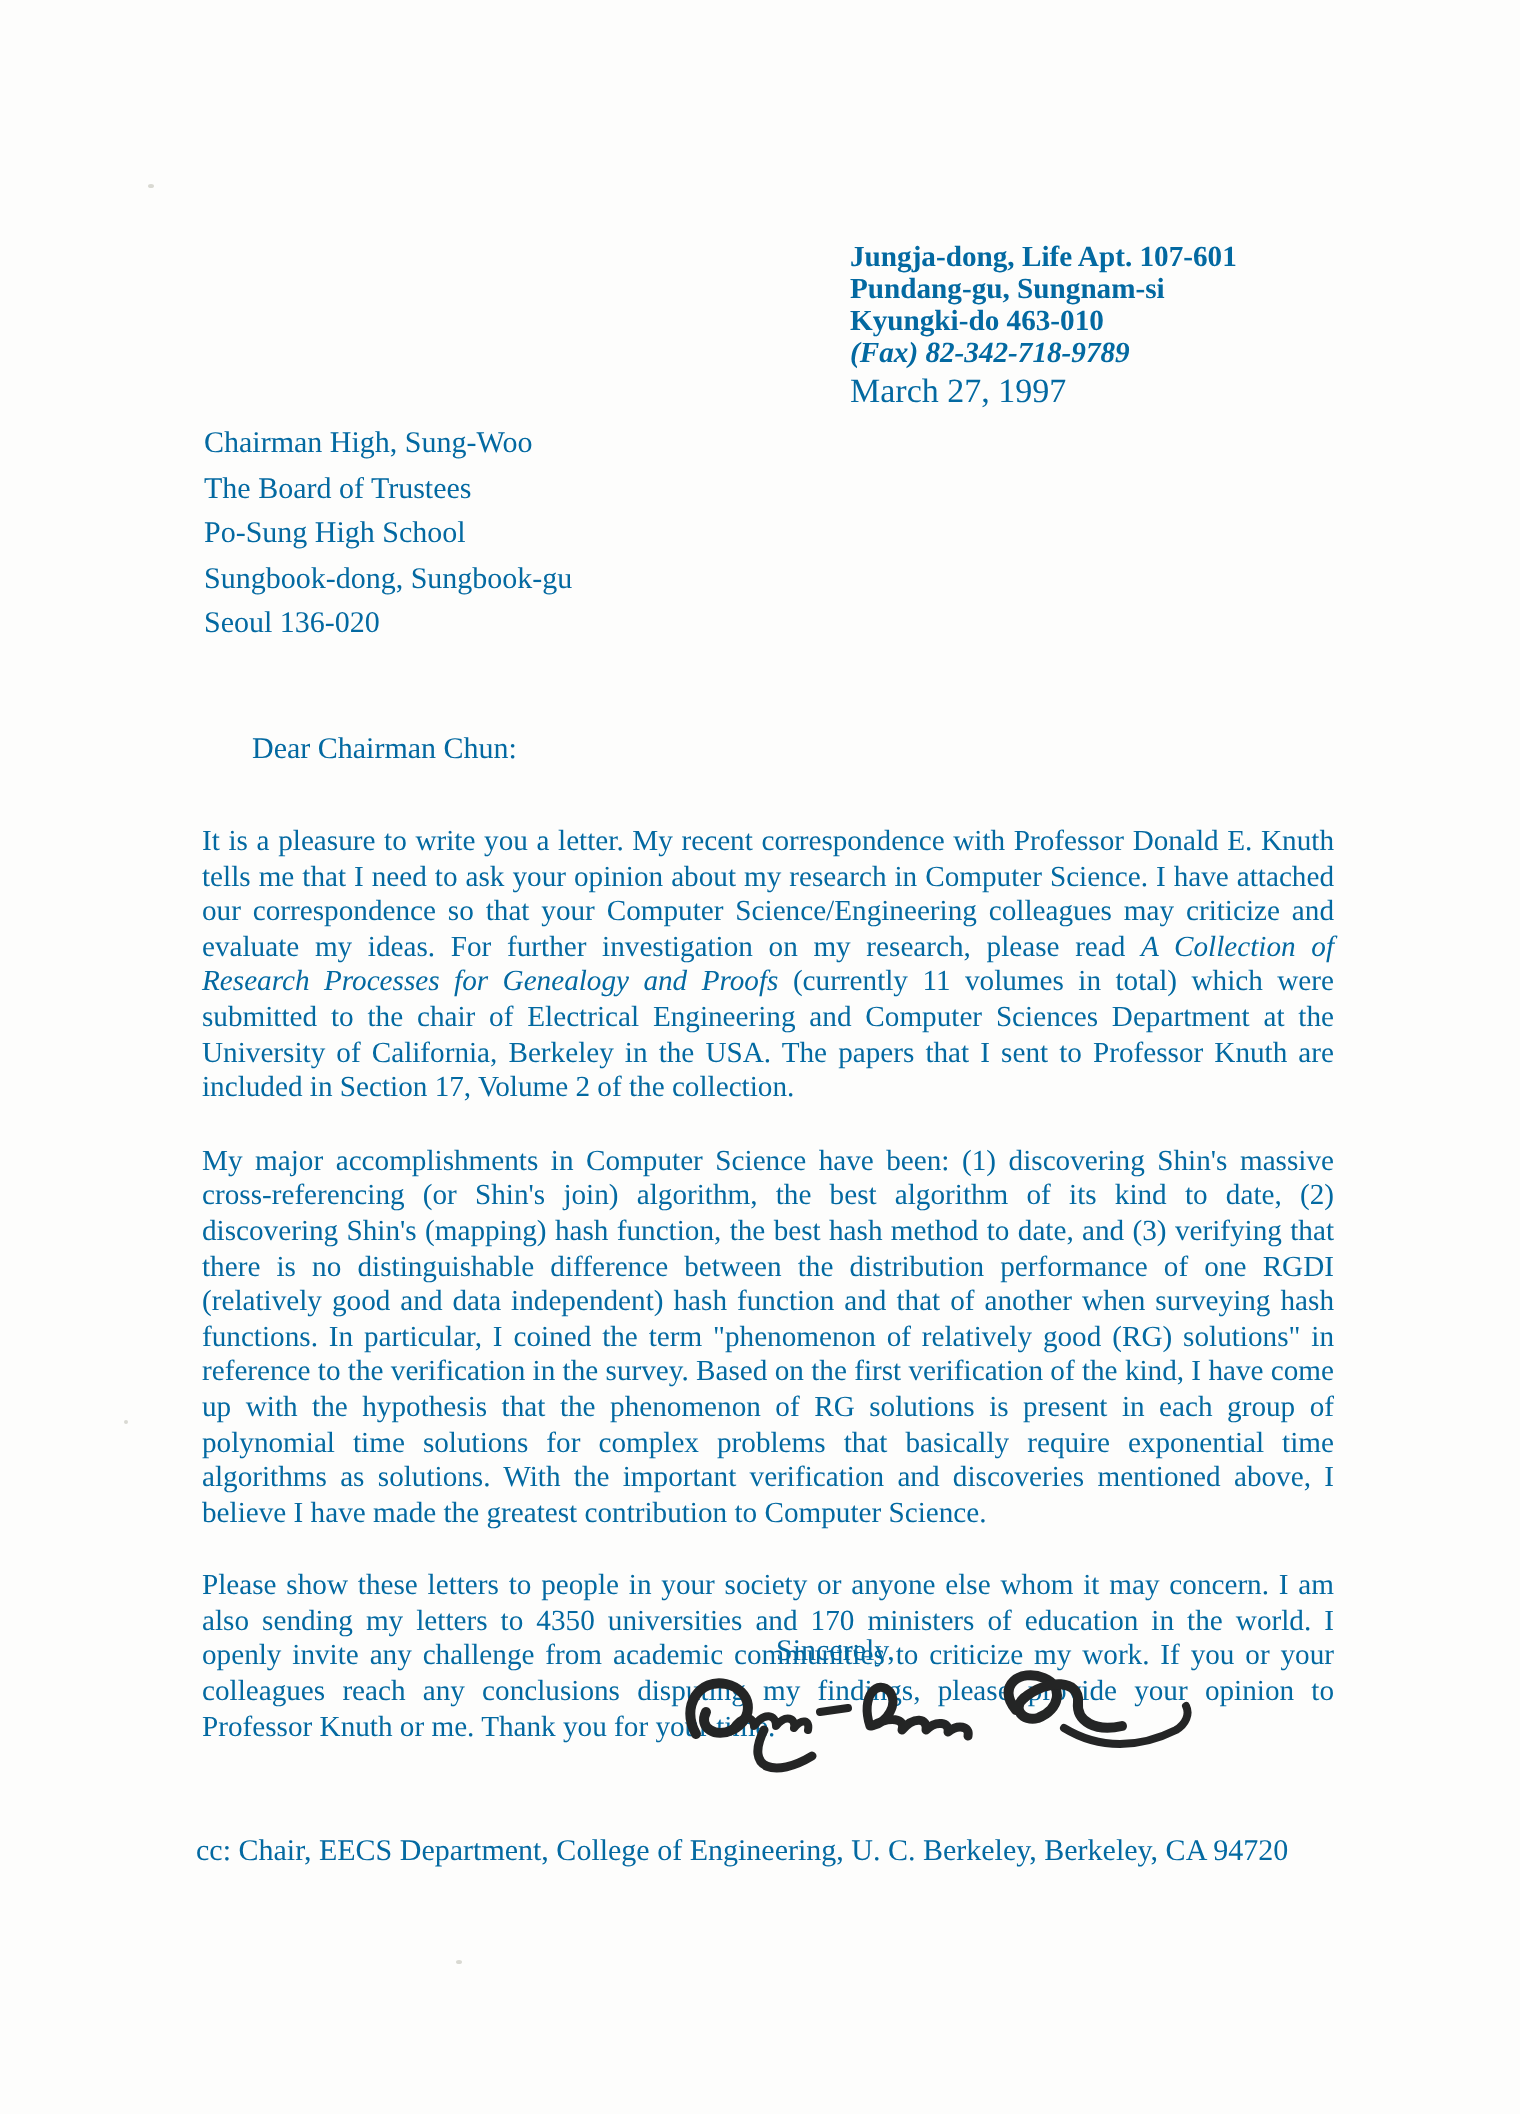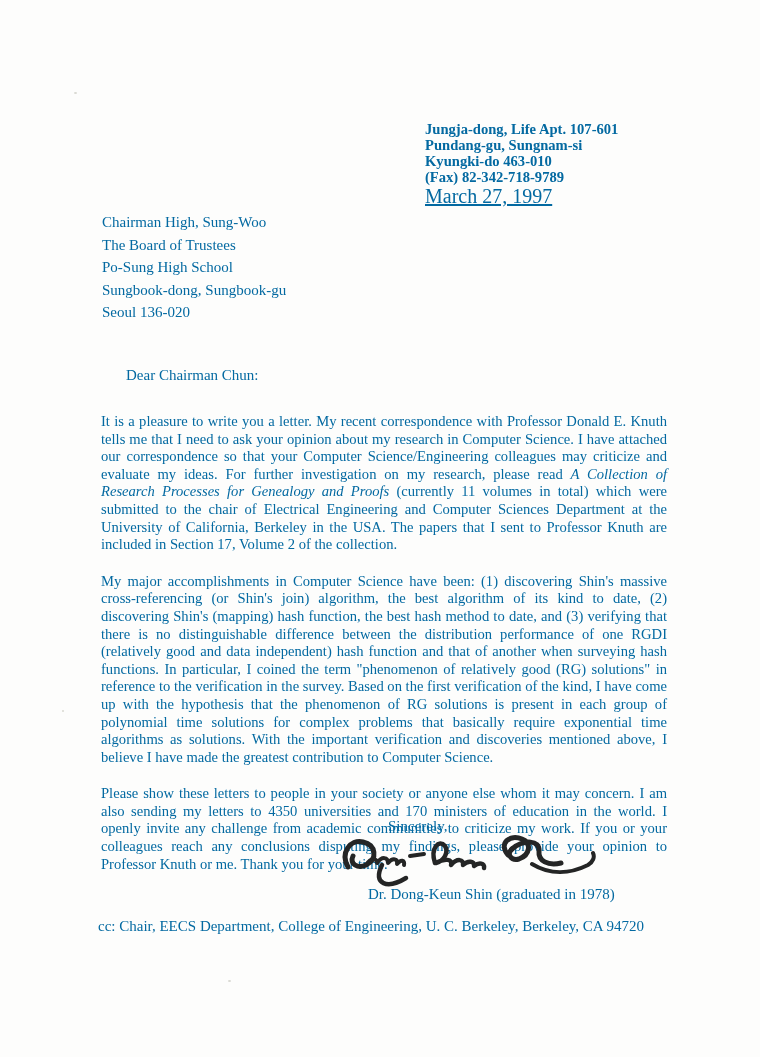--- a/index.html
+++ b/index.html
@@ -19,27 +19,26 @@
   
   .sender-block {
     position: absolute;
     left: 425px;
     top: 121px;
     font-size: 14.6px;
     line-height: 16px;
   }
   .sender-line { white-space: nowrap; }
   .sender-line.bold { font-weight: bold; }
-  .sender-line.bold-italic { font-weight: bold; }
+  .sender-line.bold-italic { font-weight: bold; font-style: italic; }
   .date-line {
     margin-top: 3px;
-    font-size: 20px;
+    font-size: 17px;
     font-weight: normal;
     white-space: nowrap;
-    text-decoration: underline;
   }
   
   .recipient-block {
     position: absolute;
     left: 102px;
     top: 211px;
     font-size: 15px;
     line-height: 22.6px;
   }
   .recipient-line { white-space: nowrap; }
@@ -151,17 +150,16 @@
     <path stroke-width="4.5" d="M99,30 C94,15 103,6 109,13 C113,19 108,28 100,30 C109,25 117,26 115,32 C121,25 128,26 127,32 C132,27 139,28 138,33 C143,29 149,30 148,35"></path>
 
     <path stroke-width="4.5" d="M46,32 C36,52 52,56 70,45"></path>
 
     <path stroke-width="5" d="M172,22 C162,10 174,1 186,6 C196,10 194,22 183,26 C175,28 170,21 176,16"></path>
     <path stroke-width="5" d="M176,16 C188,6 204,7 203,18 C202,28 212,33 225,30"></path>
 
     <path stroke-width="4" d="M196,31 C214,42 234,41 252,32 C257,29 259,24 257,20"></path>
   </svg>
 
-  <div class="signed-name">Dr. Dong-Keun Shin (graduated in 1978)</div>
 
   <div class="cc-line">cc: Chair, EECS Department, College of Engineering, U. C. Berkeley, Berkeley, CA 94720</div>
 
 </div>
 
 </body></html>

